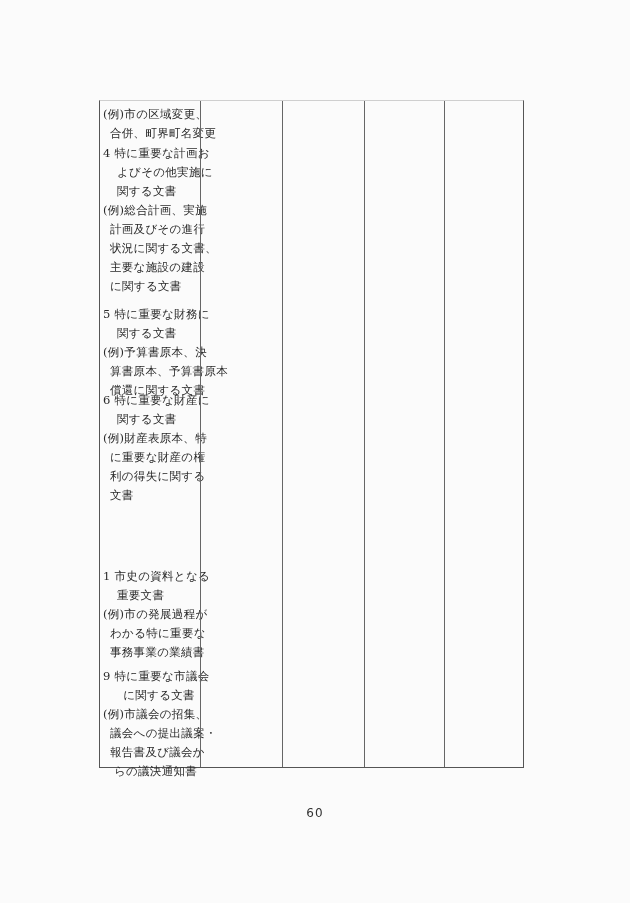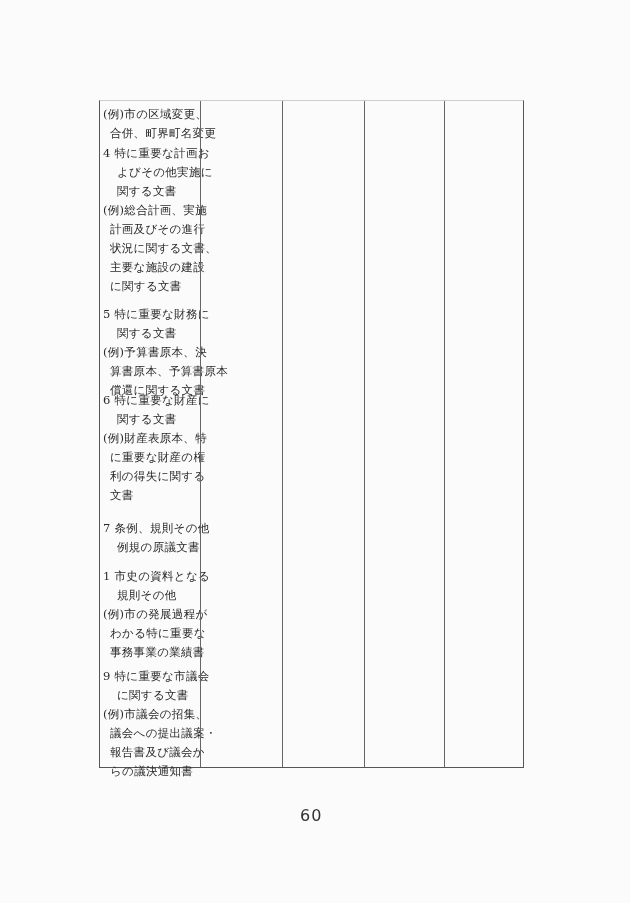--- a/index.html
+++ b/index.html
@@ -61,22 +61,23 @@
       height: 19px;
     }
     .ind1 { padding-left: 3px; }
     .ind2 { padding-left: 10px; }
     .ind3 { padding-left: 17px; font-family: Liberation Mono, monospace; }
     .page-number {
       position: absolute;
       left: 300px;
       top: 806px;
       width: 30px;
+      text-align: center;
       font-family: "DejaVu Sans", "Liberation Sans", sans-serif;
-      font-size: 16px;
+      font-size: 12px;
       letter-spacing: 1px;
       color: #333;
     }
   </style>
 </head>
 <body>
 
 <div class="page">
   <div class="doc-table">
     <div class="first-col" id="first-col">
@@ -102,32 +103,28 @@
           <span class="line ind2">償還に関する文書</span>
         </div>
         <div class="entry" style="top: 290px;">
           <span class="line ind1">6 特に重要な財産に</span>
           <span class="line ind3">関する文書</span>
           <span class="line ind1">(例)財産表原本、特</span>
           <span class="line ind2">に重要な財産の権</span>
           <span class="line ind2">利の得失に関する</span>
           <span class="line ind2">文書</span>
         </div>
-        <div class="entry" style="top: 418px;">
-          <span class="line ind1">7 条例、規則その他</span>
-          <span class="line ind3">例規の原議文書</span>
-        </div>
         <div class="entry" style="top: 466px;">
           <span class="line ind1">1 市史の資料となる</span>
-          <span class="line ind3">規則その他</span>
+          <span class="line ind3">重要文書</span>
           <span class="line ind1">(例)市の発展過程が</span>
           <span class="line ind2">わかる特に重要な</span>
           <span class="line ind2">事務事業の業績書</span>
         </div>
-        <div class="entry" style="top: 566px;">
+        <div class="entry" style="top: 566px; text-align: center;">
           <span class="line ind1">9 特に重要な市議会</span>
           <span class="line ind3">に関する文書</span>
           <span class="line ind1">(例)市議会の招集、</span>
           <span class="line ind2">議会への提出議案・</span>
           <span class="line ind2">報告書及び議会か</span>
           <span class="line ind2">らの議決通知書</span>
         </div>
       </div>
     <div class="col-line" style="left:100px"></div>
     <div class="col-line" style="left:182px"></div>

